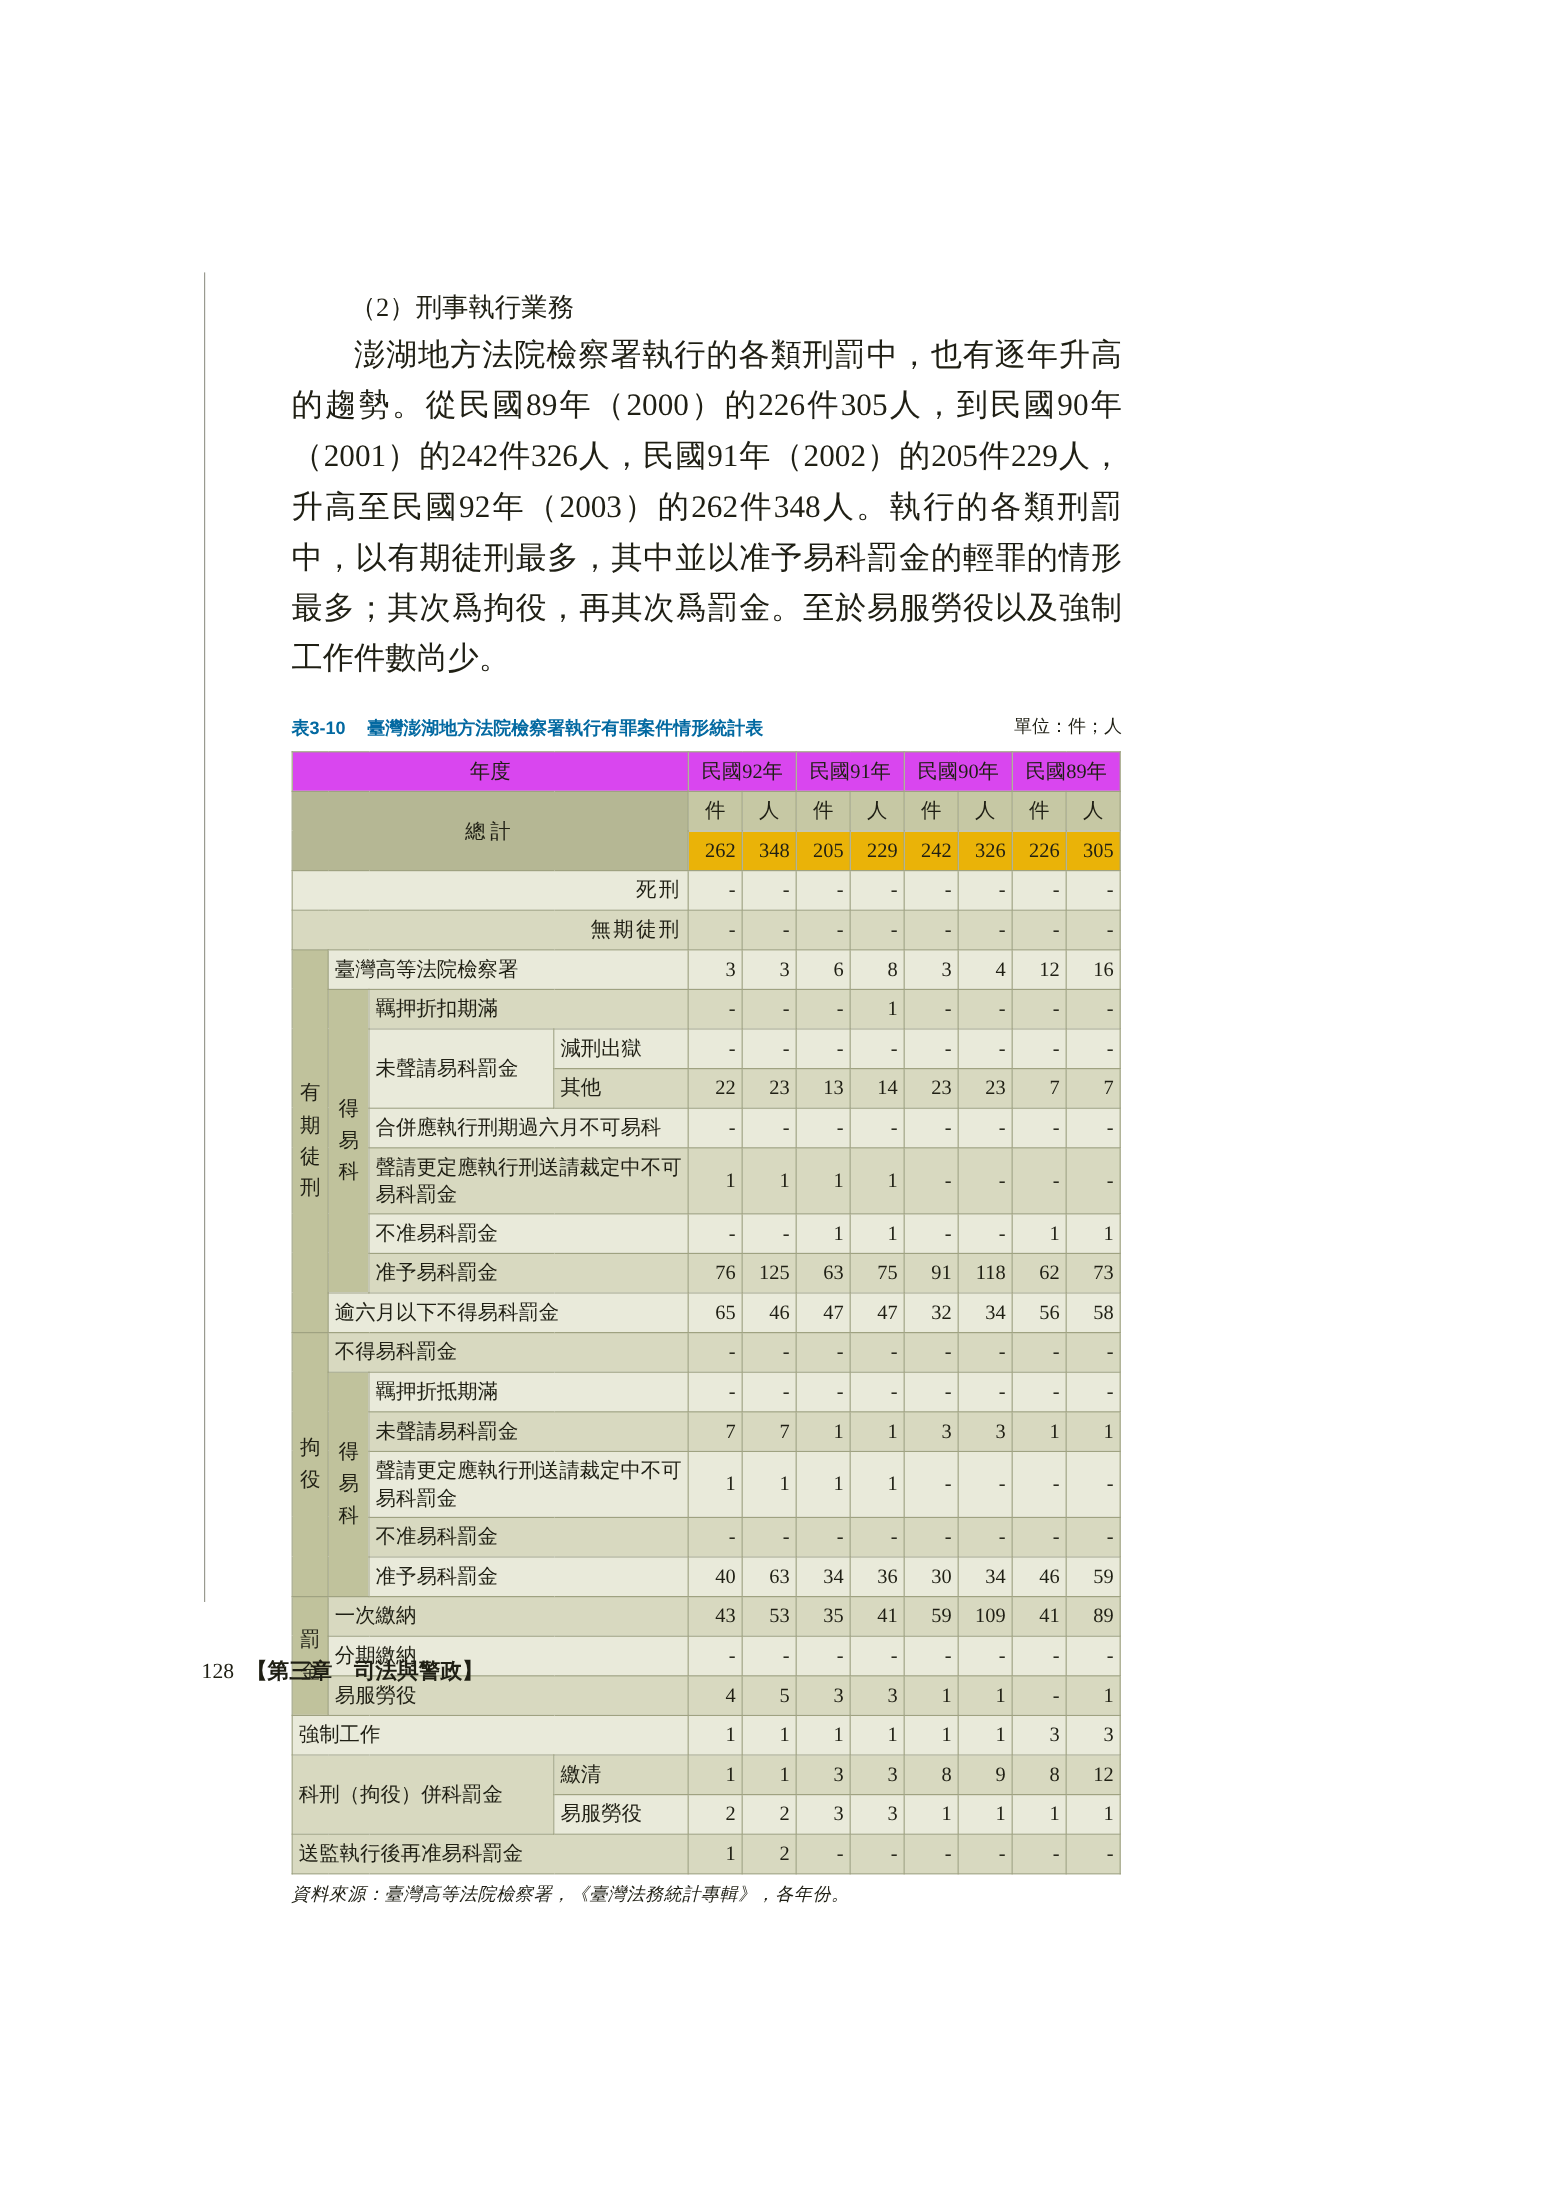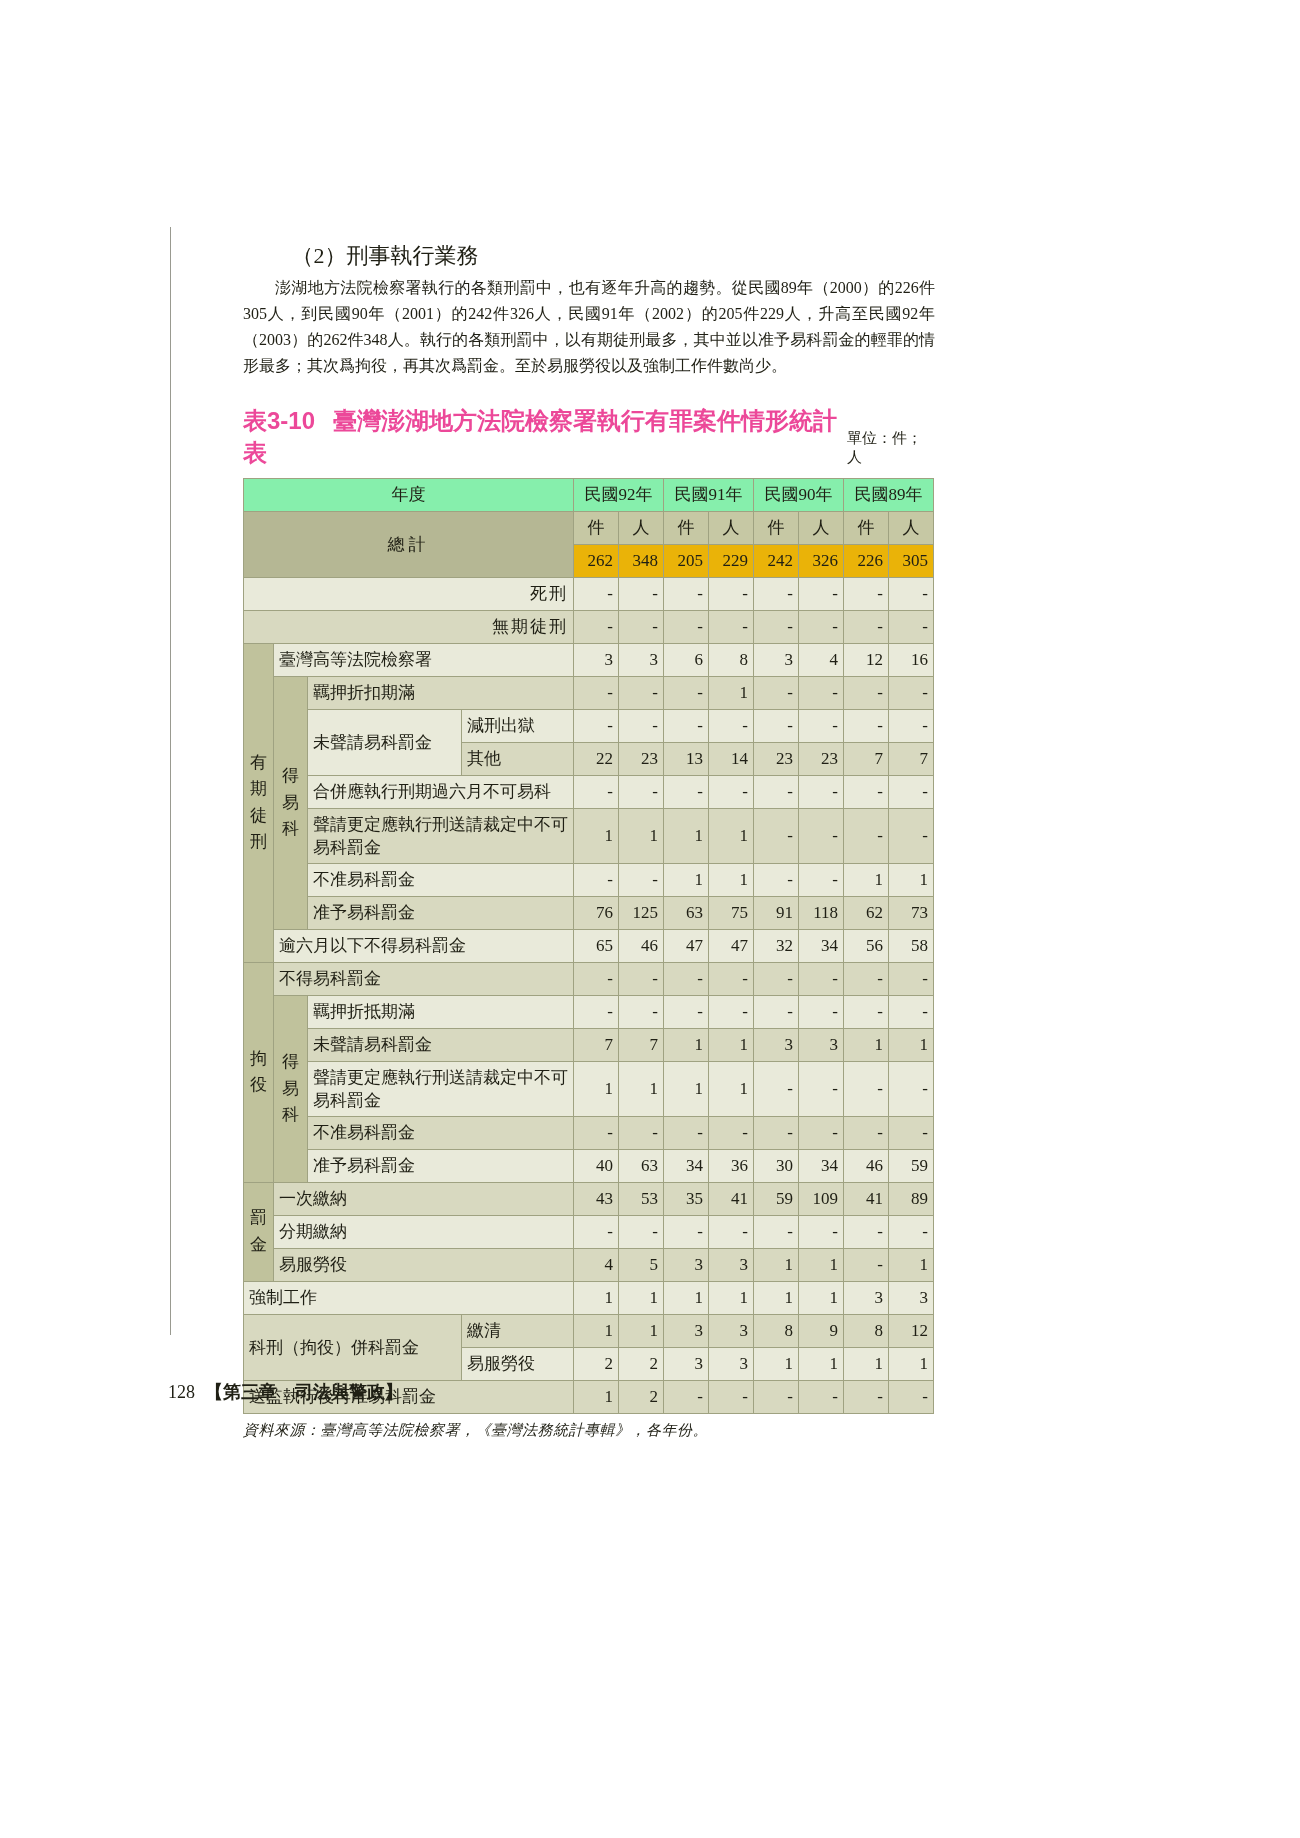--- a/index.html
+++ b/index.html
@@ -16,47 +16,47 @@
     position: absolute; left: 170px; top: 227px;
     width: 1px; height: 1108px; background: #999a90;
   }
 
   .content { position: absolute; left: 243px; top: 238px; width: 692px; }
 
   .section-heading {
     font-size: 22px; line-height: 1.6; text-indent: 2.2em; margin: 0;
   }
   .body-text {
-    font-size: 16px; line-height: 1.62; text-indent: 2em;
+    font-size: 26px; line-height: 1.62; text-indent: 2em;
     text-align: justify; margin: 2px 0 0 0; font-family: Liberation Serif, serif;
   }
 
   .table-caption-row {
     display: flex; justify-content: space-between; align-items: flex-end;
     margin-top: 26px; margin-bottom: 9px;
   }
   .table-caption {
     font-family: "Liberation Sans", "DejaVu Sans", sans-serif;
-    font-weight: bold; font-size: 24px; color: #ec4899;
+    font-weight: bold; font-size: 15px; color: #0369a1;
   }
   .table-caption .cap-sp { display: inline-block; width: 18px; }
   .unit-note { font-size: 15px; padding-bottom: 2px; }
 
   table.stats {
     border-collapse: collapse; table-layout: fixed; width: 690px;
     font-size: 17px;
   }
   table.stats td {
     border: 1px solid #9fa281;
     padding: 4px 5px;
     height: 24px;
     overflow: hidden;
   }
 
-  td.hdr  { background: #86efac; text-align: center; vertical-align: middle; }
+  td.hdr  { background: #d946ef; text-align: center; vertical-align: middle; }
   td.sub  { background: #c6c8a4; text-align: center; }
   td.lblc { background: #b5b794; text-align: center; vertical-align: middle; letter-spacing: 4px; }
   td.lblv {
     background: #c0c29c; text-align: center; vertical-align: middle;
     padding: 4px 1px; line-height: 1.55; word-break: break-all;
   }
   td.lbl  { text-align: left; padding-left: 8px; vertical-align: middle; }
   td.lblm { text-align: right; vertical-align: middle; letter-spacing: 2px; }
   td.num  { text-align: right; padding-right: 9px; vertical-align: middle; }
 

